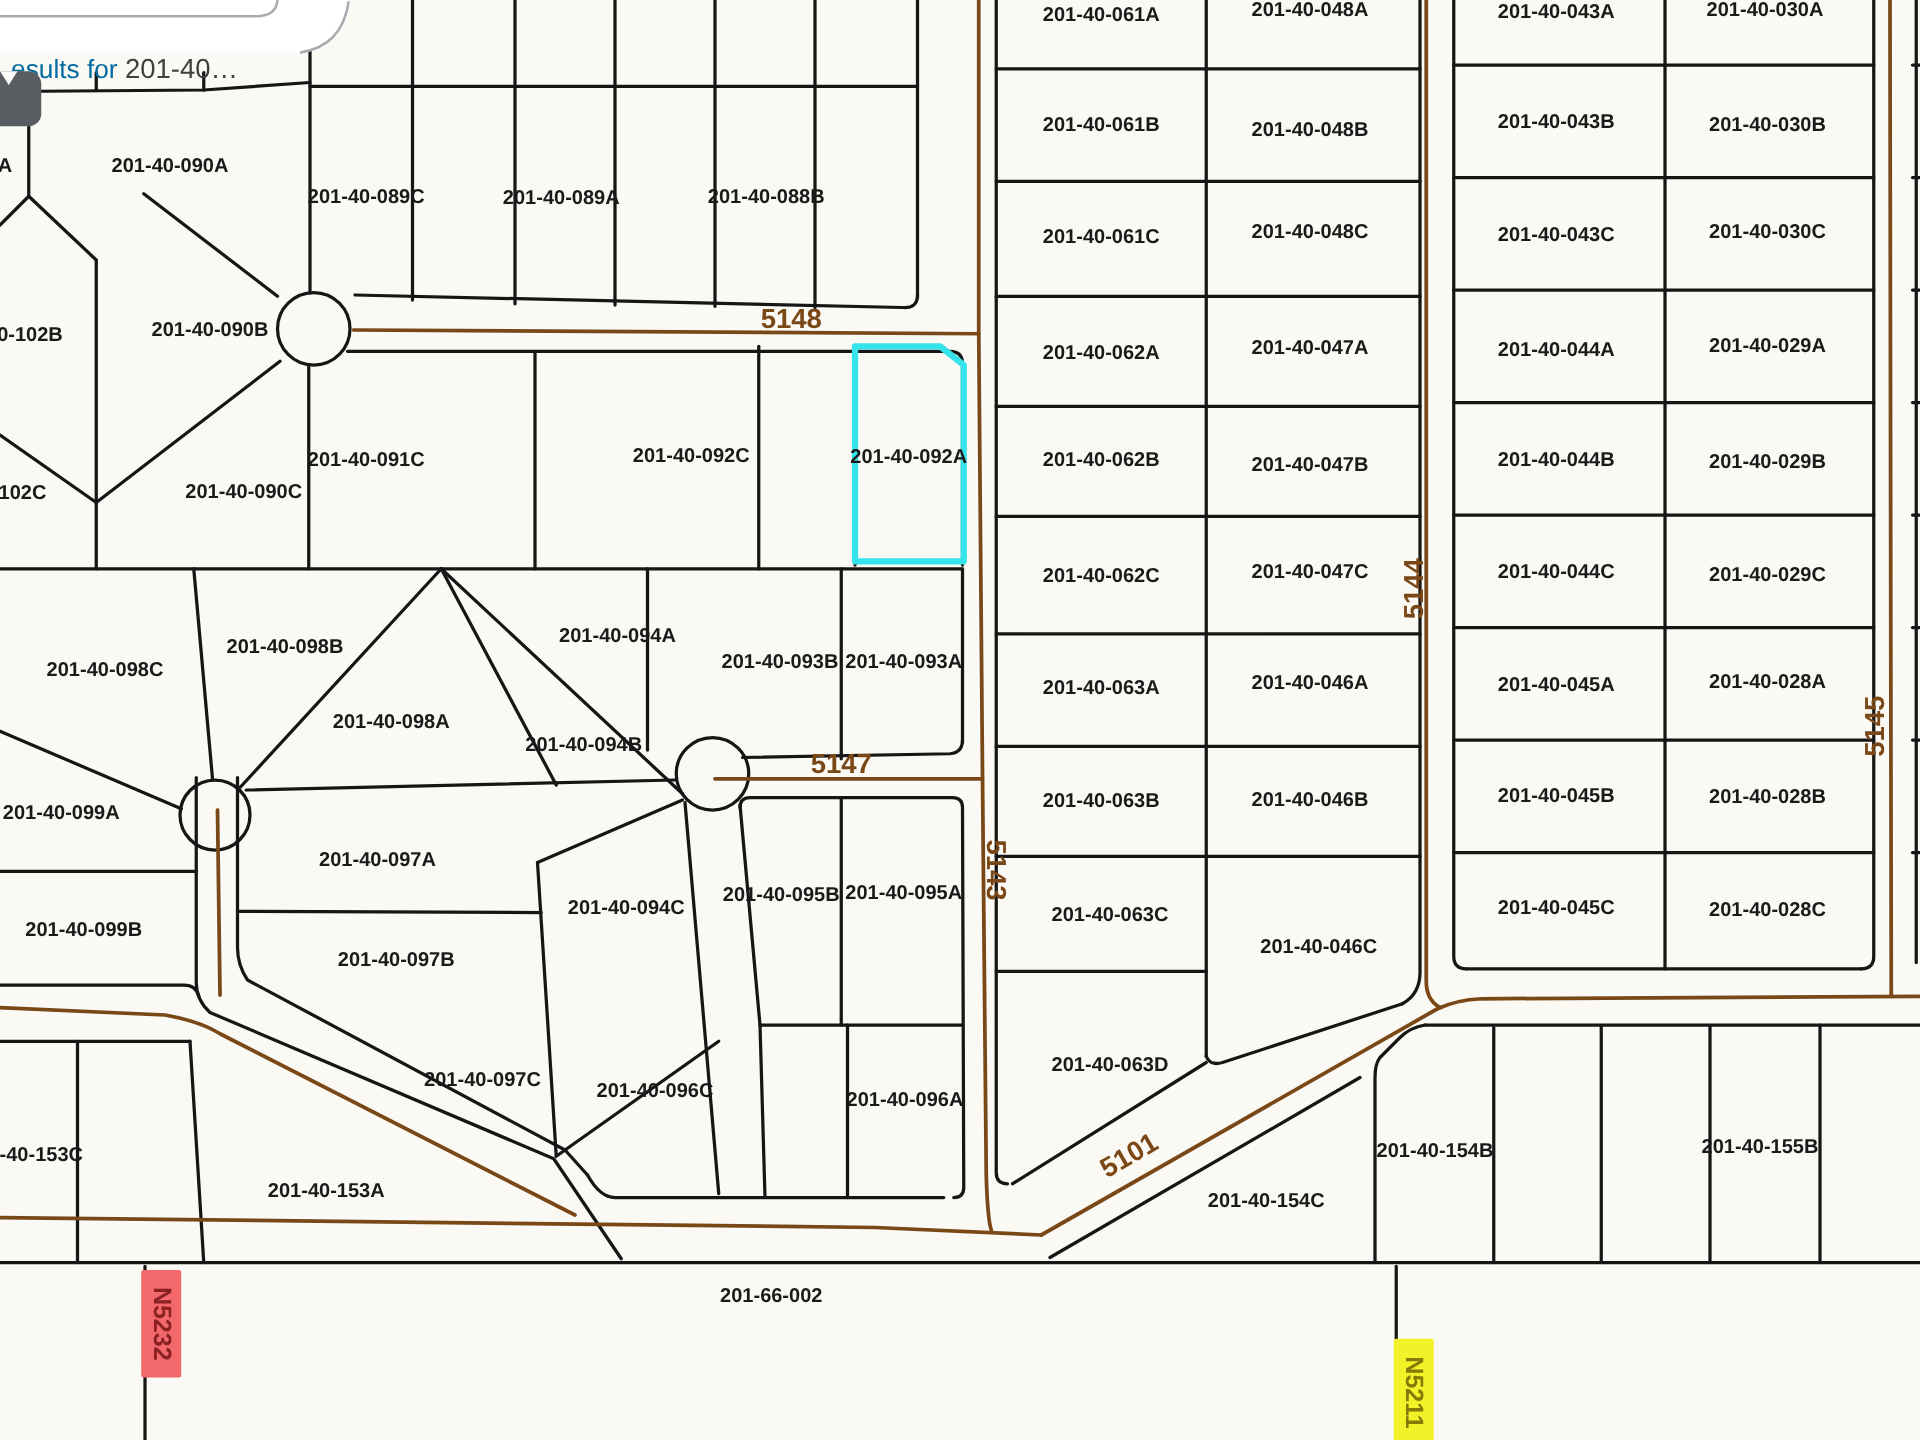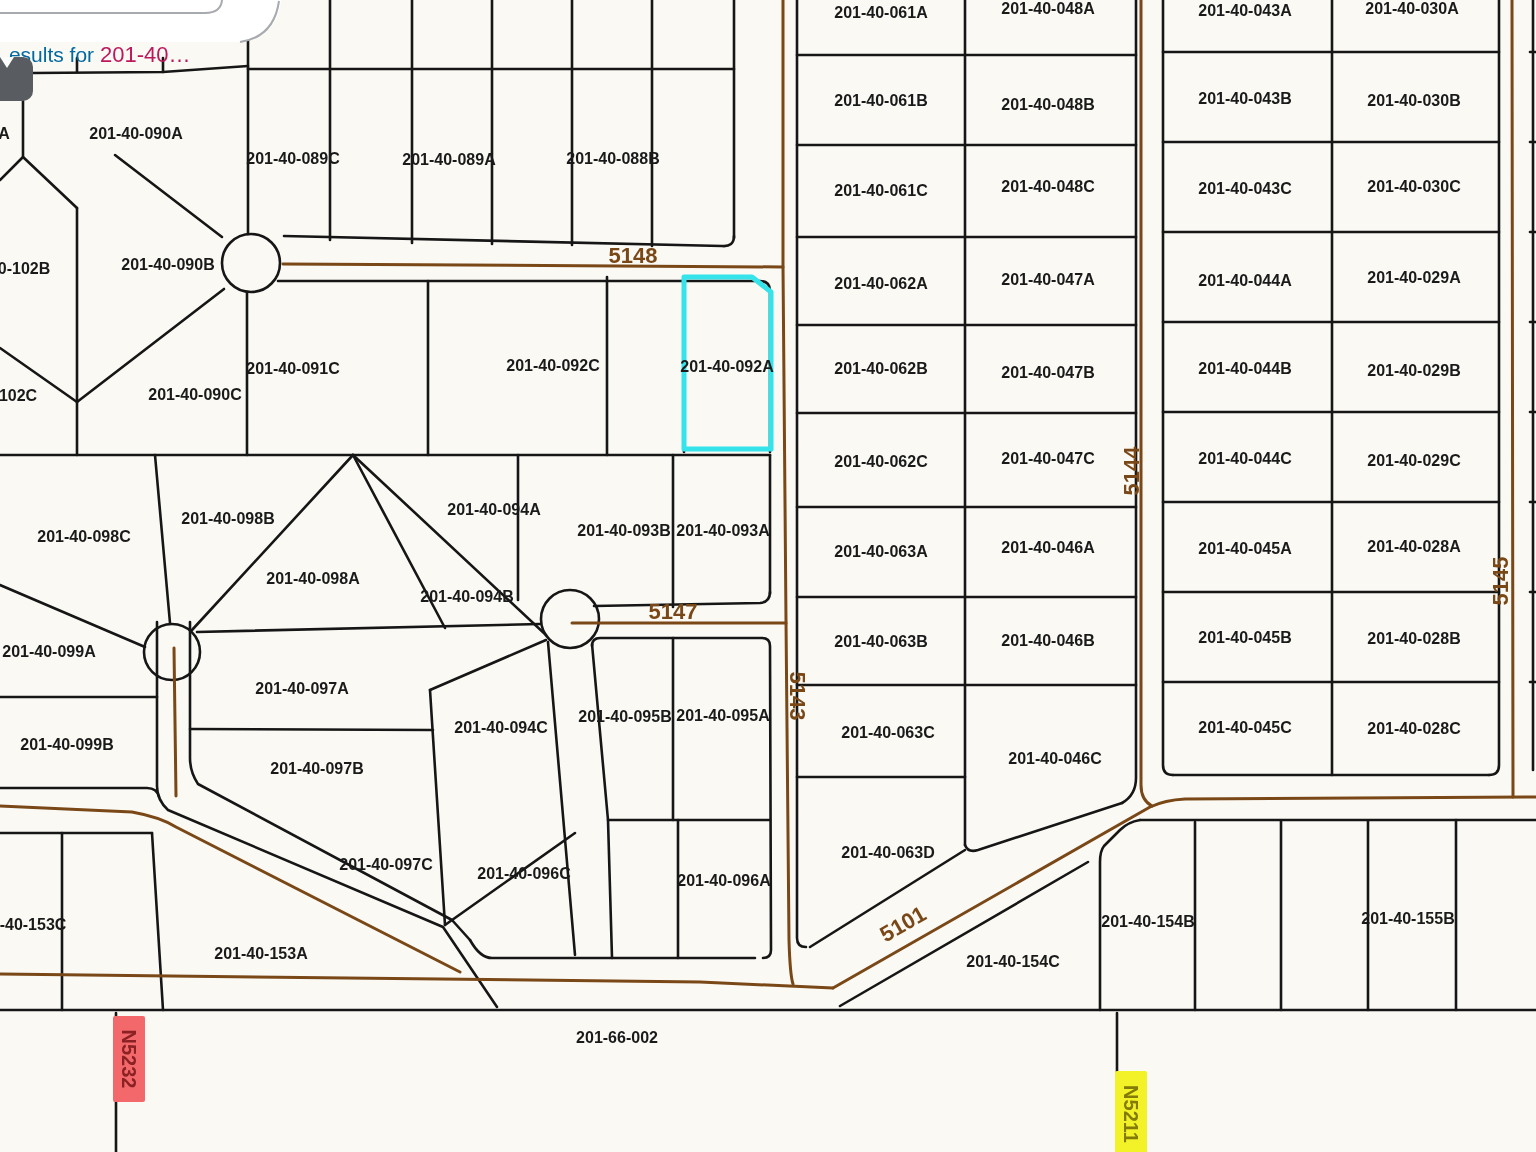--- a/index.html
+++ b/index.html
@@ -1,20 +1,20 @@
 <!DOCTYPE html>
 <html><head>
 <meta charset="utf-8">
 <style>
   html,body{margin:0;padding:0;width:1536px;height:1152px;overflow:hidden;background:#FAF9F4;}
   body{font-family:"Liberation Sans", sans-serif;position:relative;}
   #map-svg{position:absolute;left:0;top:0;}
   .search-card{position:absolute;left:0;top:24px;z-index:40;white-space:pre;}
   .search-card .light{font-size:21px;color:#0369a1;}
-  .search-card .dark{font-size:22px;font-weight:500;color:#be185d;margin-top:33px;}
+  .search-card .dark{font-size:22px;font-weight:500;color:#404040;margin-top:33px;}
   .tool-icon{position:absolute;left:-22px;top:57px;width:55px;height:44px;background:#595D61;border-radius:10px;z-index:41;}
   .tool-icon .notch{position:absolute;left:22px;top:0;width:0;height:0;
      border-left:7px solid transparent;border-right:7px solid transparent;border-top:11px solid #FDFDFB;}
   svg text{user-select:none;}
 </style>
 </head>
 <body>
 
 <svg id="map-svg" width="1536" height="1152" viewBox="0 0 1536 1152">
   <rect id="map-bg" x="0" y="0" width="1536" height="1152" fill="#FAF9F4"></rect>

